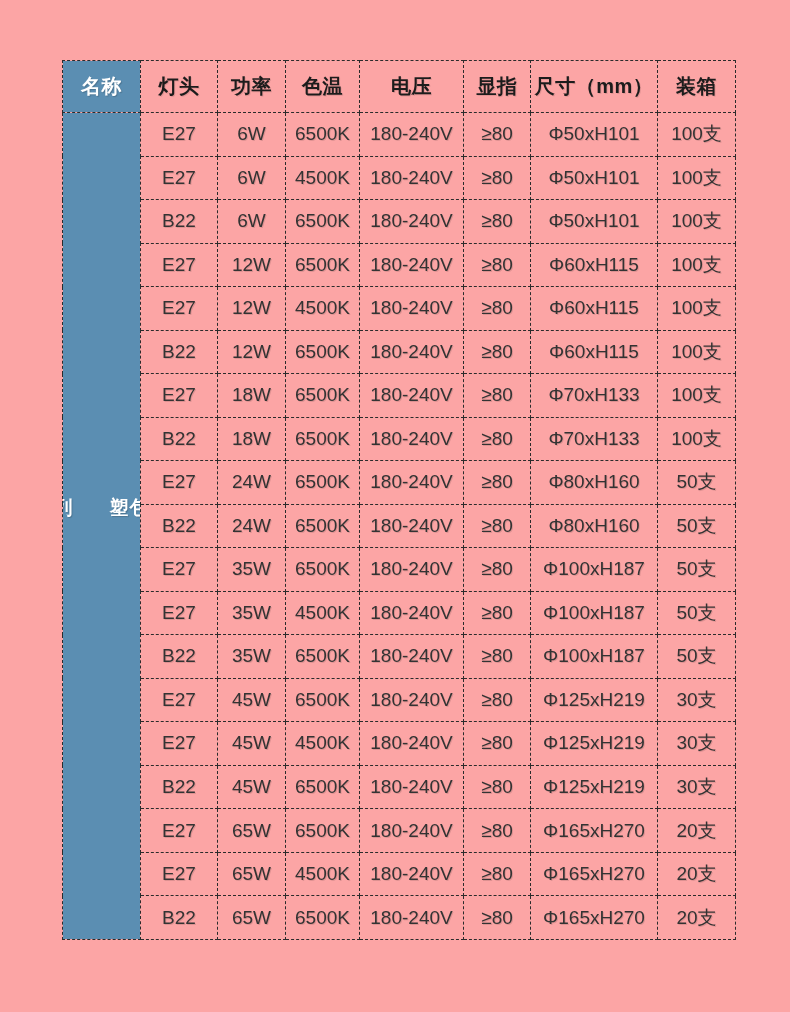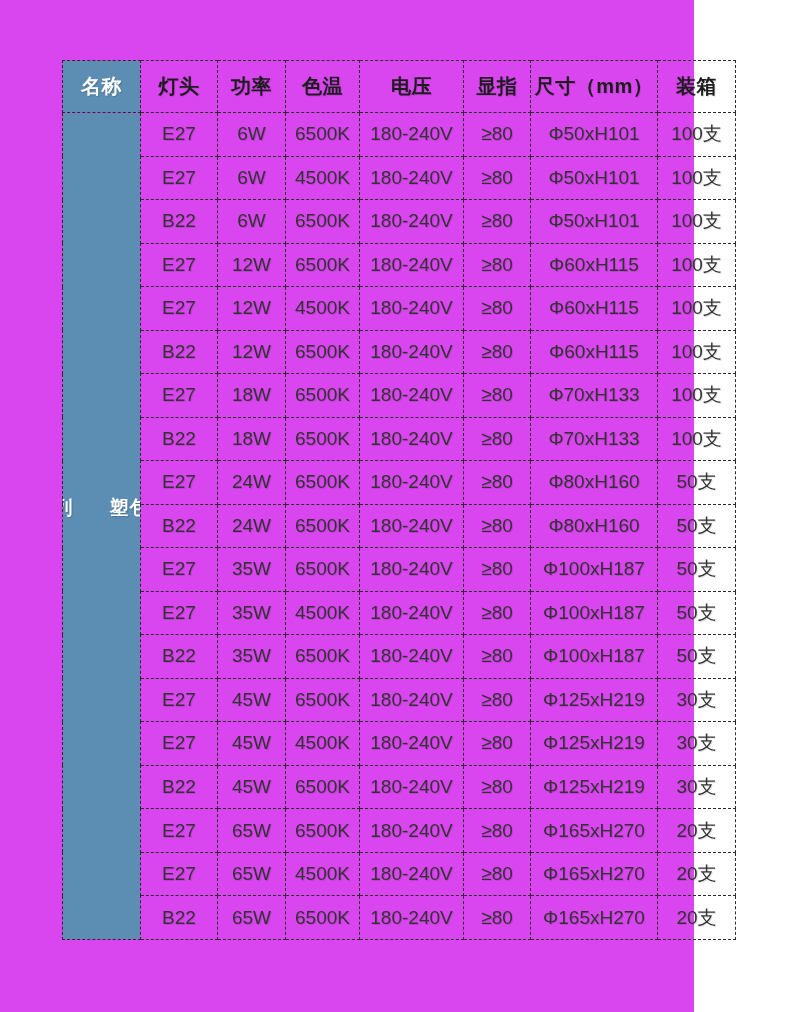--- a/index.html
+++ b/index.html
@@ -9,21 +9,21 @@
     --header-text:#1C1C1C;
   }
   *{box-sizing:border-box;margin:0;padding:0;}
   html,body{width:790px;height:1012px;}
   body{
     background:#ffffff;
     font-family:"Liberation Sans","DejaVu Sans",sans-serif;
     position:relative;
     overflow:hidden;
   }
-  .page{position:relative;width:694px;height:1012px;background:#d946ef;}
+  .page{position:relative;width:790px;height:1012px;background:#fca5a5;}
   table.spec{
     position:absolute;
     left:62px;top:60px;
     width:673px;height:880px;
     border-collapse:collapse;
     table-layout:fixed;
   }
   table.spec th,
   table.spec td{
     border:1px dashed var(--border);

